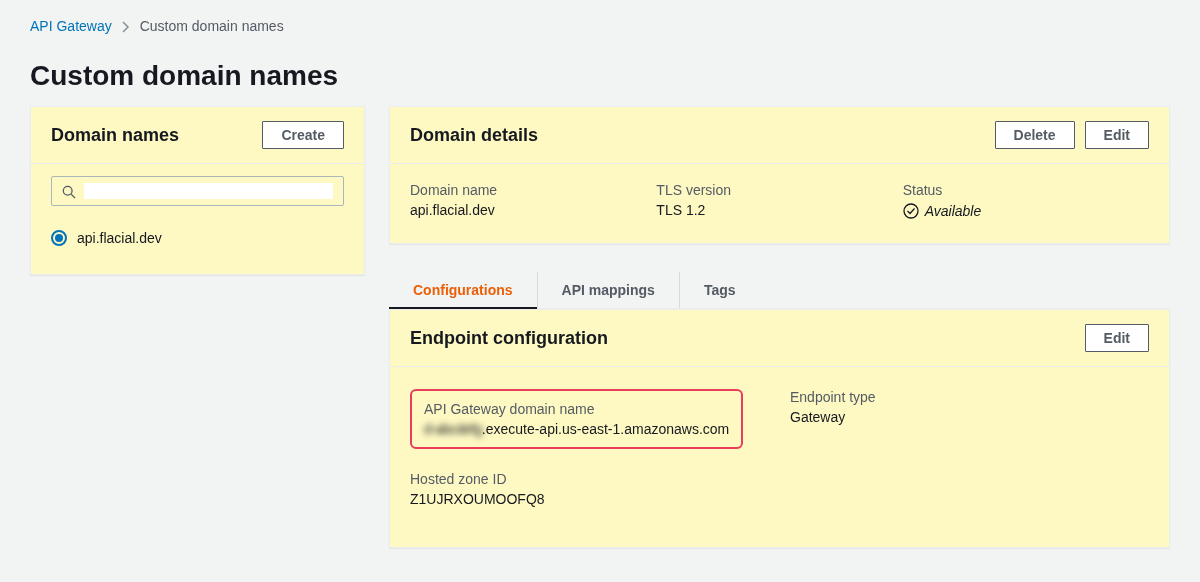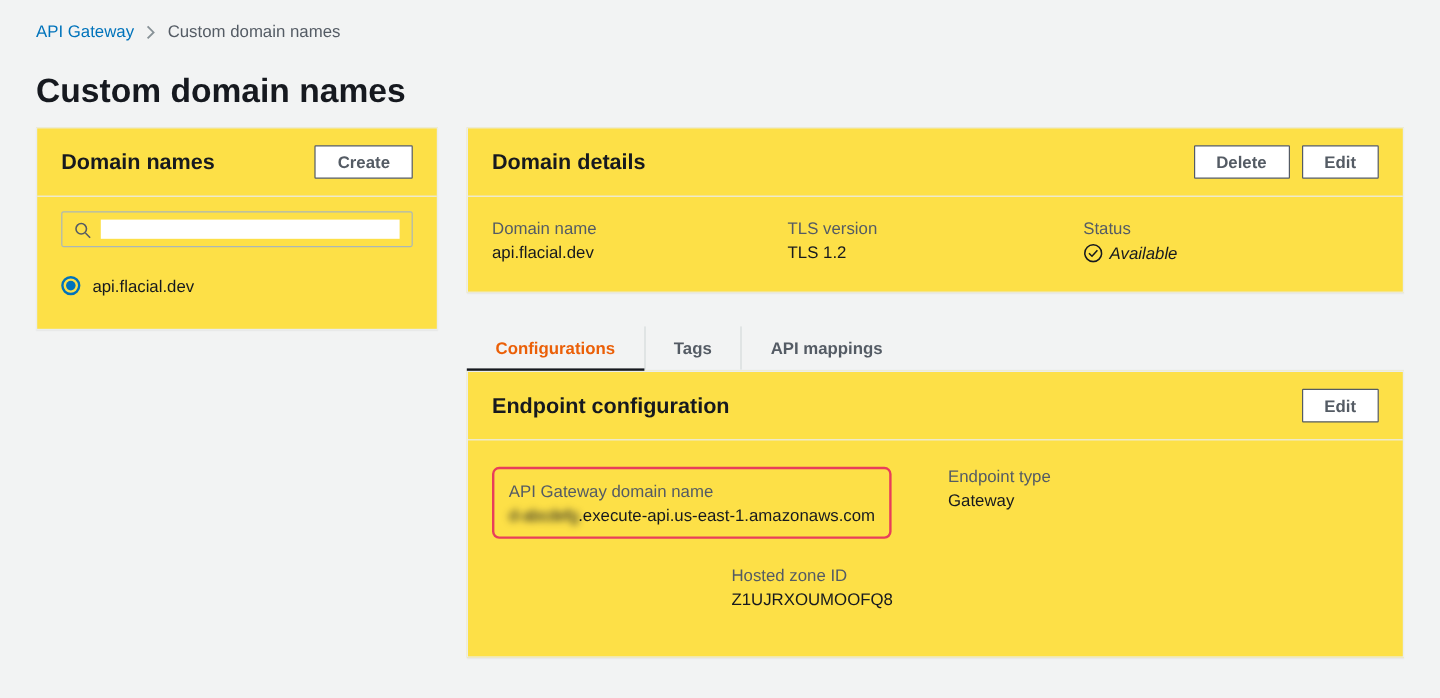--- a/index.html
+++ b/index.html
@@ -27,21 +27,21 @@
     font-weight: 700;
     padding: 18px 30px 14px;
   }
   .layout {
     display: flex;
     gap: 24px;
     padding: 0 30px;
     align-items: flex-start;
   }
   .card {
-    background: #fde047;
+    background: #fef9c3;
     border: 1px solid #eaeded;
     box-shadow: 0 1px 1px rgba(0,0,0,0.05);
   }
   .sidebar { width: 335px; }
   .main { flex: 1; }
   .card-header {
     display: flex;
     justify-content: space-between;
     align-items: center;
     padding: 14px 20px;
@@ -120,21 +120,21 @@
   }
   .tab.active::after {
     content: "";
     position: absolute;
     left: 0; right: 0; bottom: -1px;
     height: 2px;
     background: #16191f;
   }
   .config-card { margin-top: 0; }
   .config-body { padding: 22px 20px 28px; }
-  .config-row { display: flex; gap: 40px; margin-bottom: 22px; justify-content: center; }
+  .config-row { display: flex; gap: 40px; margin-bottom: 22px; }
   .config-row:last-child { margin-bottom: 12px; }
   .config-col { flex: 1; }
   .config-col.narrow { flex: 0 0 340px; }
   .highlight-box {
     border: 2px solid #e83e5a;
     border-radius: 6px;
     padding: 10px 12px;
     display: inline-block;
     min-width: 320px;
   }
@@ -216,22 +216,22 @@
                 </svg>
             </span>
             <span>Available</span>
           </div>
         </div>
       </div>
     </div>
 
     <div class="tabs">
       <div class="tab active">Configurations</div>
+      <div class="tab">API mappings</div>
       <div class="tab">Tags</div>
-      <div class="tab">API mappings</div>
     </div>
 
     <div class="card config-card">
       <div class="card-header">
         <div class="card-title">Endpoint configuration</div>
         <button class="btn">Edit</button>
       </div>
       <div class="config-body">
         <div class="config-row">
           <div class="config-col narrow">

